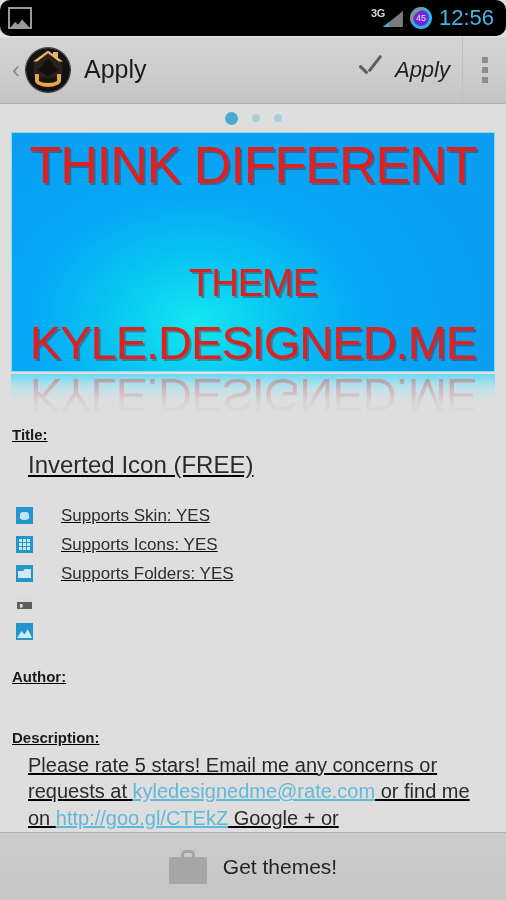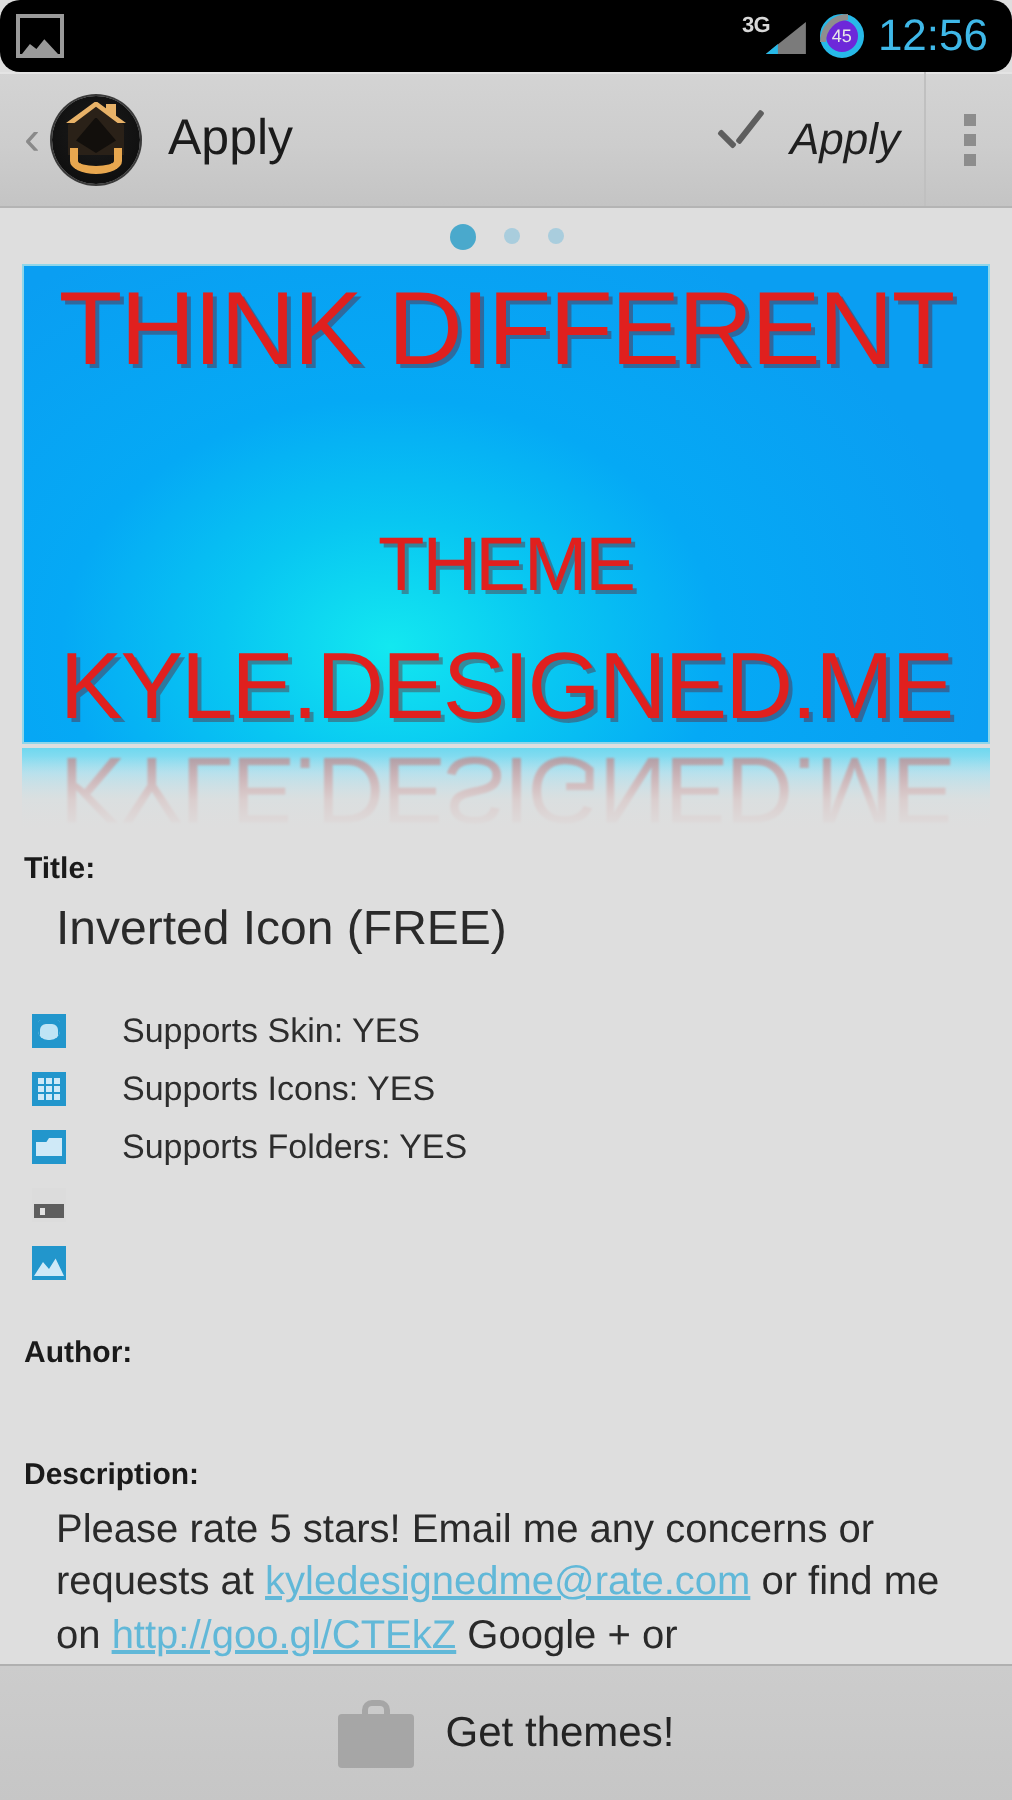--- a/index.html
+++ b/index.html
@@ -68,21 +68,21 @@
   .check:before { content:""; position:absolute; left:1px; top:9px; width:11px; height:3px;
      background:#5e5e5e; transform:rotate(45deg); border-radius:1px;}
   .check:after { content:""; position:absolute; left:8px; top:3px; width:20px; height:3px;
      background:#5e5e5e; transform:rotate(-52deg); border-radius:1px;}
   .apply-label { font-size:22px; color:#1f1f1f; }
   .overflow { width:44px; height:100%; display:flex; flex-direction:column;
      align-items:center; justify-content:center; gap:4px; border-left:1px solid #c0c0c0;}
   .overflow i { display:block; width:6px; height:6px; background:#8d8d8d; }
 
   
-  .body { position:absolute; top:104px; left:0; right:0; bottom:68px; background:#dedede; overflow:hidden; }
+  .body { position:absolute; top:104px; left:0; right:0; bottom:68px; background:#dedede; overflow:hidden;text-decoration:underline; }
   .pager-dots { height:28px; display:flex; align-items:center; justify-content:center; gap:14px; }
   .dot { width:8px; height:8px; border-radius:50%; background:#a9cddd; }
   .dot.active { width:13px; height:13px; background:#4aa9cc; }
 
   .banner-wrap { padding:0 11px; position:relative; }
   .banner {
     height:240px; width:100%;
     background:radial-gradient(ellipse 62% 95% at 38% 80%, #13e8f0 0%, #08c6f2 28%, #05a9f5 55%, #0a9ef2 100%);
     position:relative; overflow:hidden; border:1px solid #8fd6ea;
   }

